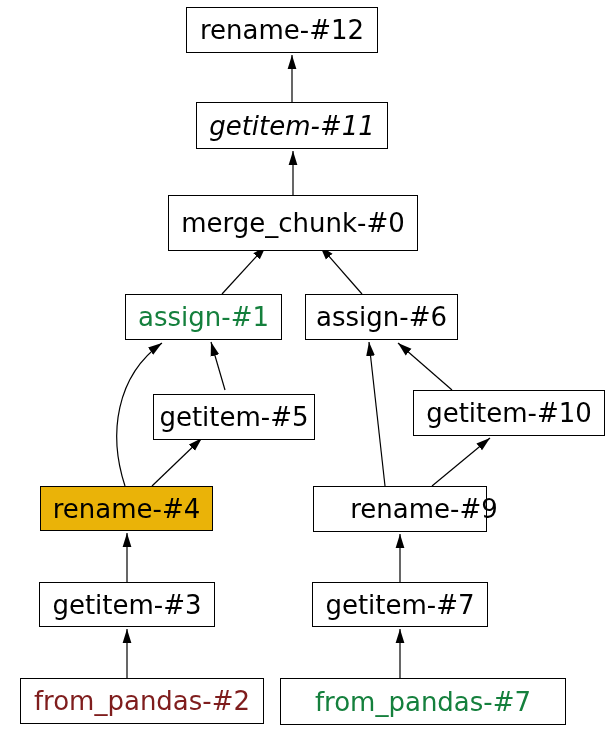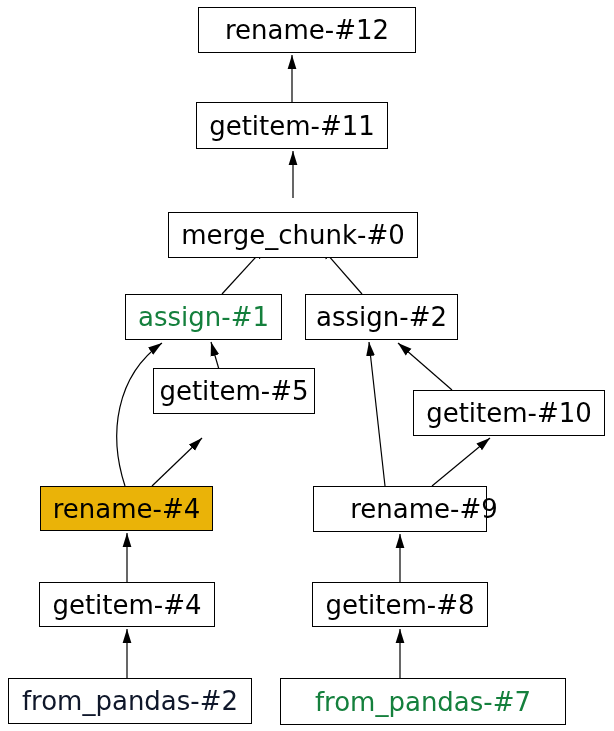--- a/index.html
+++ b/index.html
@@ -56,27 +56,27 @@
         <path d="M127,582 L127,533" class="edge" stroke="#000000" marker-end="url(#arrow)"></path>
         <path d="M127,678 L127,629" class="edge" stroke="#000000" marker-end="url(#arrow)"></path>
         <path d="M385,486 L369,342" class="edge" stroke="#000000" marker-end="url(#arrow)"></path>
         <path d="M432,486 L490,438" class="edge" stroke="#000000" marker-end="url(#arrow)"></path>
         <path d="M452,390 L398,343" class="edge" stroke="#000000" marker-end="url(#arrow)"></path>
         <path d="M400,582 L400,534" class="edge" stroke="#000000" marker-end="url(#arrow)"></path>
         <path d="M400,678 L400,629" class="edge" stroke="#000000" marker-end="url(#arrow)"></path>
       </g>
   </svg>
   <div>
-      <div class="node" style="left: 198px; top: 7px; width: 218px; height: 46px; background: rgb(255, 255, 255); border-color: rgb(0, 0, 0); color: rgb(0, 0, 0);">rename-#12</div>
-      <div class="node" style="left: 196px; top: 102px; width: 192px; height: 47px; background: rgb(255, 255, 255); border-color: rgb(0, 0, 0); color: rgb(0, 0, 0);">getitem-#11</div>
-      <div class="node" style="left: 168px; top: 212px; width: 250px; height: 46px; background: rgb(255, 255, 255); border-color: rgb(0, 0, 0); color: rgb(0, 0, 0);">merge_chunk-#0</div>
+      <div class="node" style="left: 186px; top: 7px; width: 192px; height: 46px; background: rgb(255, 255, 255); border-color: rgb(0, 0, 0); color: rgb(0, 0, 0);">rename-#12</div>
+      <div class="node" style="left: 196px; top: 102px; width: 192px; height: 47px; background: rgb(255, 255, 255); border-color: rgb(0, 0, 0); color: rgb(0, 0, 0); font-style: italic;">getitem-#11</div>
+      <div class="node" style="left: 168px; top: 195px; width: 250px; height: 56px; background: rgb(255, 255, 255); border-color: rgb(0, 0, 0); color: rgb(0, 0, 0);">merge_chunk-#0</div>
       <div class="node" style="left: 125px; top: 294px; width: 157px; height: 46px; background: rgb(255, 255, 255); border-color: rgb(0, 0, 0); color: #15803d;">assign-#1</div>
-      <div class="node" style="left: 305px; top: 294px; width: 153px; height: 46px; background: rgb(255, 255, 255); border-color: rgb(0, 0, 0); color: rgb(0, 0, 0);">assign-#2</div>
-      <div class="node" style="left: 153px; top: 368px; width: 162px; height: 46px; background: rgb(255, 255, 255); border-color: rgb(0, 0, 0); color: rgb(0, 0, 0);">getitem-#5</div>
+      <div class="node" style="left: 305px; top: 294px; width: 153px; height: 46px; background: rgb(255, 255, 255); border-color: rgb(0, 0, 0); color: rgb(0, 0, 0);">assign-#6</div>
+      <div class="node" style="left: 153px; top: 394px; width: 162px; height: 46px; background: rgb(255, 255, 255); border-color: rgb(0, 0, 0); color: rgb(0, 0, 0);">getitem-#5</div>
       <div class="node" style="left: 413px; top: 390px; width: 192px; height: 46px; background: rgb(255, 255, 255); border-color: rgb(0, 0, 0); color: rgb(0, 0, 0);">getitem-#10</div>
       <div class="node" style="left: 40px; top: 486px; width: 173px; height: 45px; background: #eab308; border-color: rgb(0, 0, 0); color: rgb(0, 0, 0);">rename-#4</div>
       <div class="node" style="left: 313px; top: 486px; width: 174px; height: 46px; background: rgb(255, 255, 255); border-color: rgb(0, 0, 0); color: rgb(0, 0, 0); padding-left: 48px;">rename-#9</div>
-      <div class="node" style="left: 39px; top: 582px; width: 176px; height: 45px; background: rgb(255, 255, 255); border-color: rgb(0, 0, 0); color: rgb(0, 0, 0);">getitem-#4</div>
-      <div class="node" style="left: 312px; top: 582px; width: 176px; height: 45px; background: rgb(255, 255, 255); border-color: rgb(0, 0, 0); color: rgb(0, 0, 0);">getitem-#8</div>
-      <div class="node" style="left: 8px; top: 678px; width: 244px; height: 46px; background: rgb(255, 255, 255); border-color: rgb(0, 0, 0); color: #0f172a;">from_pandas-#2</div>
+      <div class="node" style="left: 39px; top: 582px; width: 176px; height: 45px; background: rgb(255, 255, 255); border-color: rgb(0, 0, 0); color: rgb(0, 0, 0);">getitem-#3</div>
+      <div class="node" style="left: 312px; top: 582px; width: 176px; height: 45px; background: rgb(255, 255, 255); border-color: rgb(0, 0, 0); color: rgb(0, 0, 0);">getitem-#7</div>
+      <div class="node" style="left: 20px; top: 678px; width: 244px; height: 46px; background: rgb(255, 255, 255); border-color: rgb(0, 0, 0); color: #7f1d1d;">from_pandas-#2</div>
       <div class="node" style="left: 280px; top: 678px; width: 286px; height: 47px; background: rgb(255, 255, 255); border-color: rgb(0, 0, 0); color: #15803d;">from_pandas-#7</div>
     </div>
 </div>
 
 </body></html>

